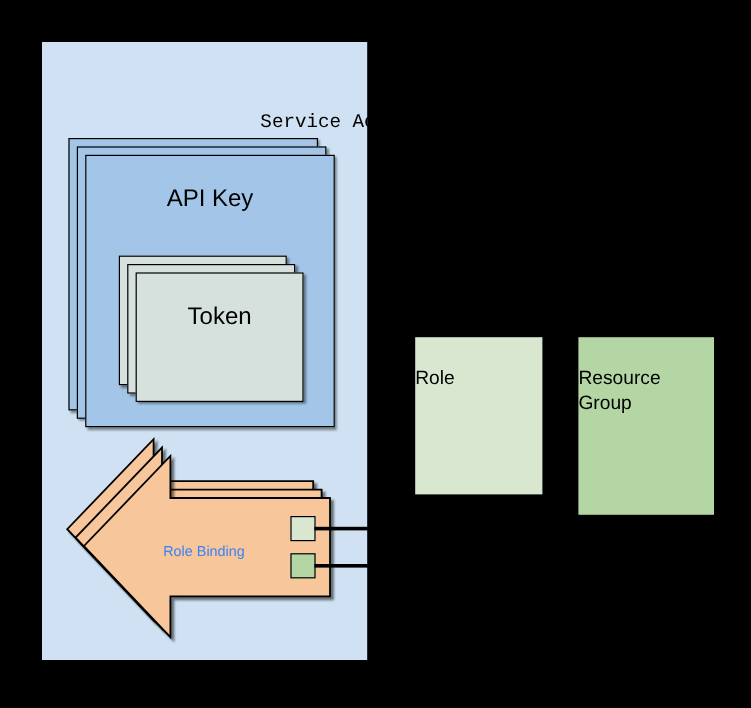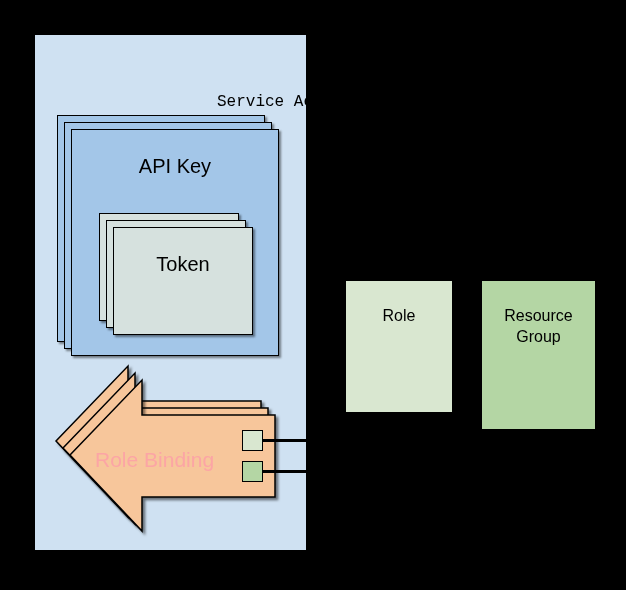--- a/index.html
+++ b/index.html
@@ -83,23 +83,23 @@
     top: 0;
     width: 626px;
     height: 590px;
     pointer-events: none;
   }
   .rb-label {
     position: absolute;
     left: 95px;
     top: 450px;
     width: 150px;
-    text-align: left;
-    font-size: 21px;
-    color: #fca5a5;
+    text-align: center;
+    font-size: 12px;
+    color: #3b82f6;
     line-height: 19px;
   }
 
   
   .conn-square {
     position: absolute;
     width: 21px;
     height: 21px;
     border: 1.5px solid #000000;
     box-sizing: border-box;
@@ -118,21 +118,20 @@
 
   
   .plain-box {
     position: absolute;
     box-sizing: border-box;
   }
   .plain-box .box-label {
     position: absolute;
     left: 0;
     width: 100%;
-    text-align: center;
     font-size: 16px;
     color: #000000;
     line-height: 21px;
     white-space: pre-line;
   }
   .role-box {
     left: 346px;
     top: 281px;
     width: 106px;
     height: 131px;

